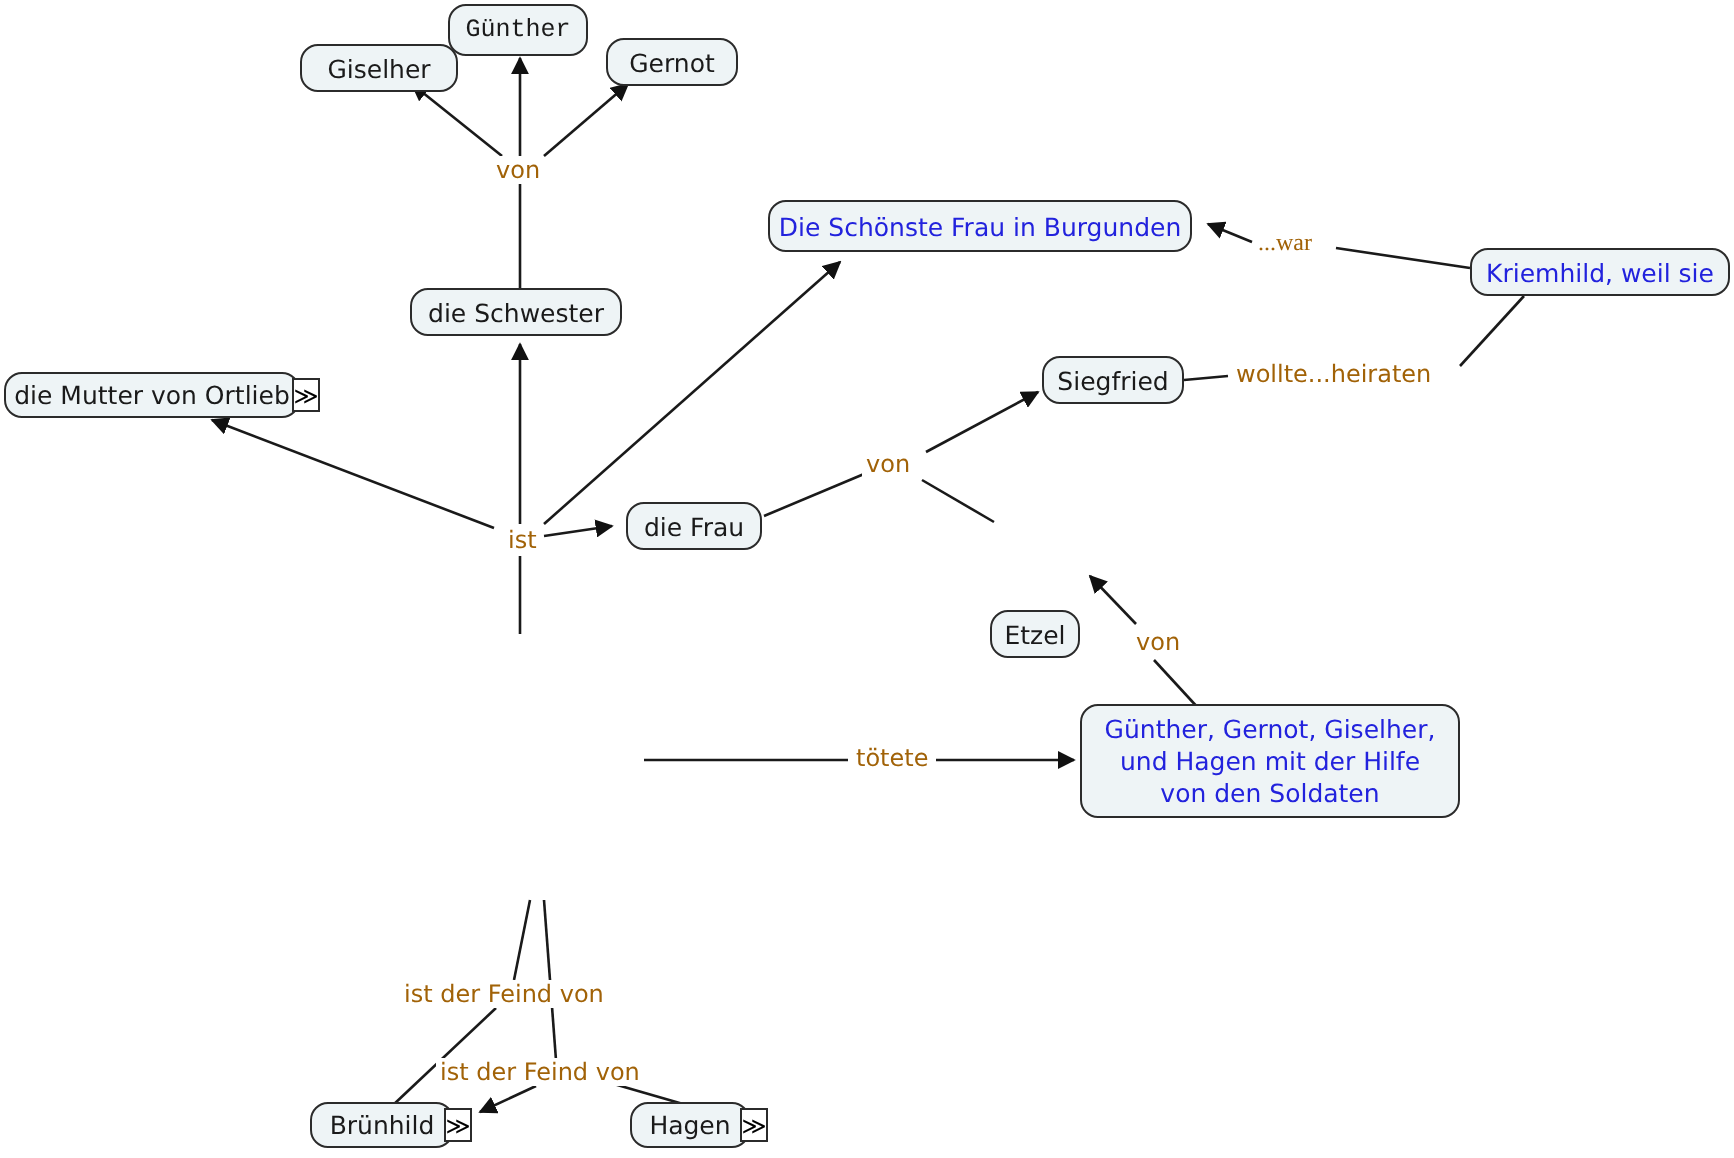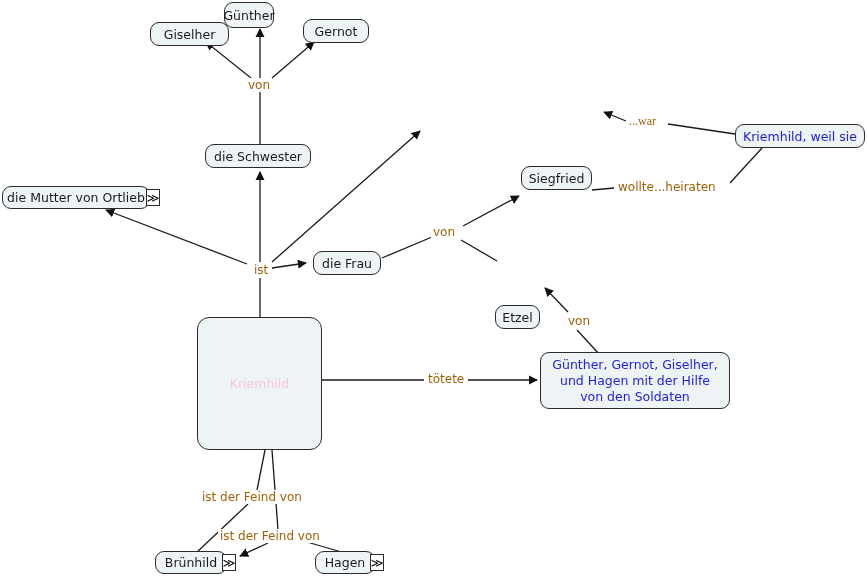--- a/index.html
+++ b/index.html
@@ -142,59 +142,59 @@
 
       <line x1="300" y1="540" x2="345" y2="553"></line>
 
     </g>
   </svg>
 
   <div class="node" style="left:150px; top:22px; width:79px; height:24px;">
     <span>Giselher</span>
   </div>
 
-  <div class="node" style="left:224px; top:2px; width:50px; height:26px;">
+  <div class="node" style="left:224px; top:2px; width:70px; height:26px;font-family:Liberation Mono, monospace;">
     <span>Günther</span>
   </div>
 
   <div class="node" style="left:303px; top:19px; width:66px; height:24px;text-align:center;">
     <span>Gernot</span>
   </div>
 
   <div class="node" style="left:205px; top:144px; width:106px; height:24px;">
     <span>die Schwester</span>
   </div>
 
+  <div class="node blue" style="left:384px; top:100px; width:212px; height:26px;">
+    <span>Die Schönste Frau in Burgunden</span>
+  </div>
 
   <div class="node blue" style="left:735px; top:124px; width:130px; height:24px;">
     <span>Kriemhild, weil sie</span>
   </div>
 
   <div class="node" style="left:2px; top:186px; width:148px; height:23px;">
     <span>die Mutter von Ortlieb</span>
   </div>
   <div class="expander" style="left:146px; top:189px;">
     <span>≫</span>
   </div>
 
-  <div class="node" style="left:521px; top:166px; width:71px; height:24px;">
+  <div class="node" style="left:521px; top:178px; width:71px; height:24px;">
     <span>Siegfried</span>
   </div>
 
   <div class="node" style="left:313px; top:251px; width:68px; height:24px;">
     <span>die Frau</span>
   </div>
 
   <div class="node" style="left:495px; top:257px; width:45px; height:24px;margin-top:48px;">
     <span>Etzel</span>
   </div>
 
-  <div class="node center" style="left:197px; top:317px; width:125px; height:133px;">
-    <span>Kriemhild</span>
-  </div>
 
   <div class="node blue multiline" style="left:540px; top:352px; width:190px; height:57px;">
     <span>Günther, Gernot, Giselher, und Hagen mit der Hilfe von den Soldaten</span>
   </div>
 
   <div class="node" style="left:155px; top:551px; width:72px; height:23px;justify-content:center;">
     <span>Brünhild</span>
   </div>
   <div class="expander" style="left:222px; top:554px;">
     <span>≫</span>

